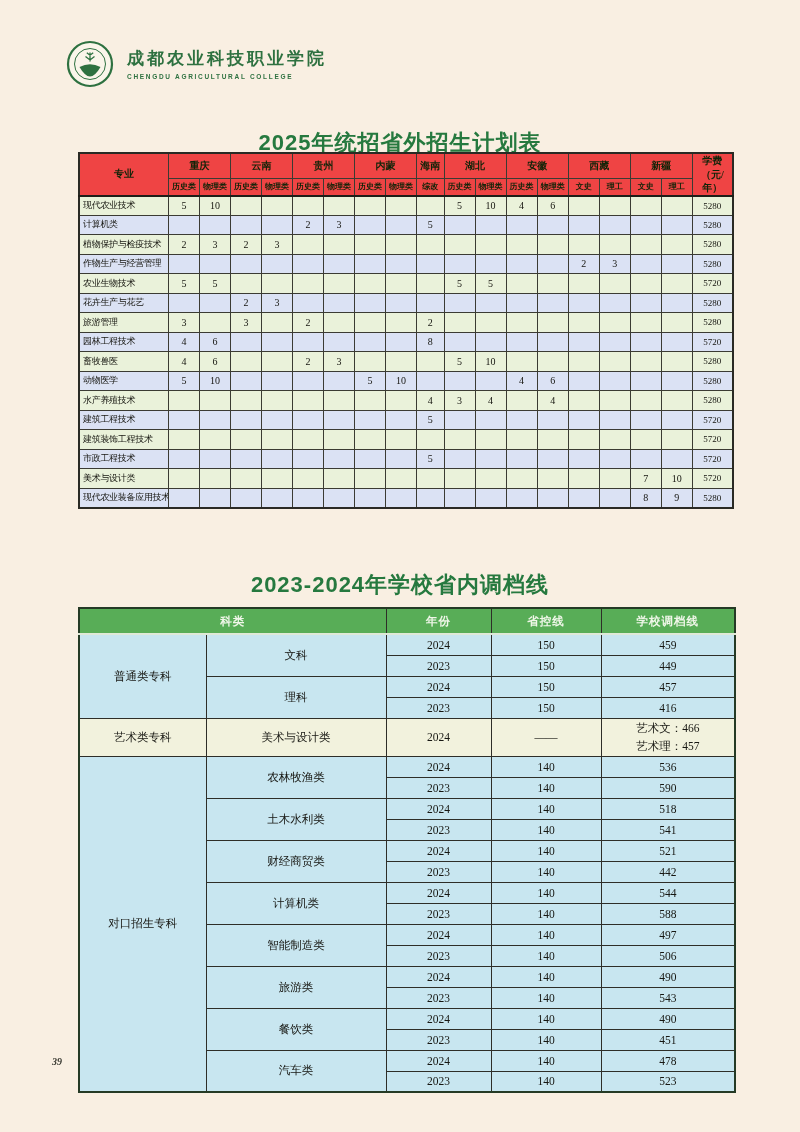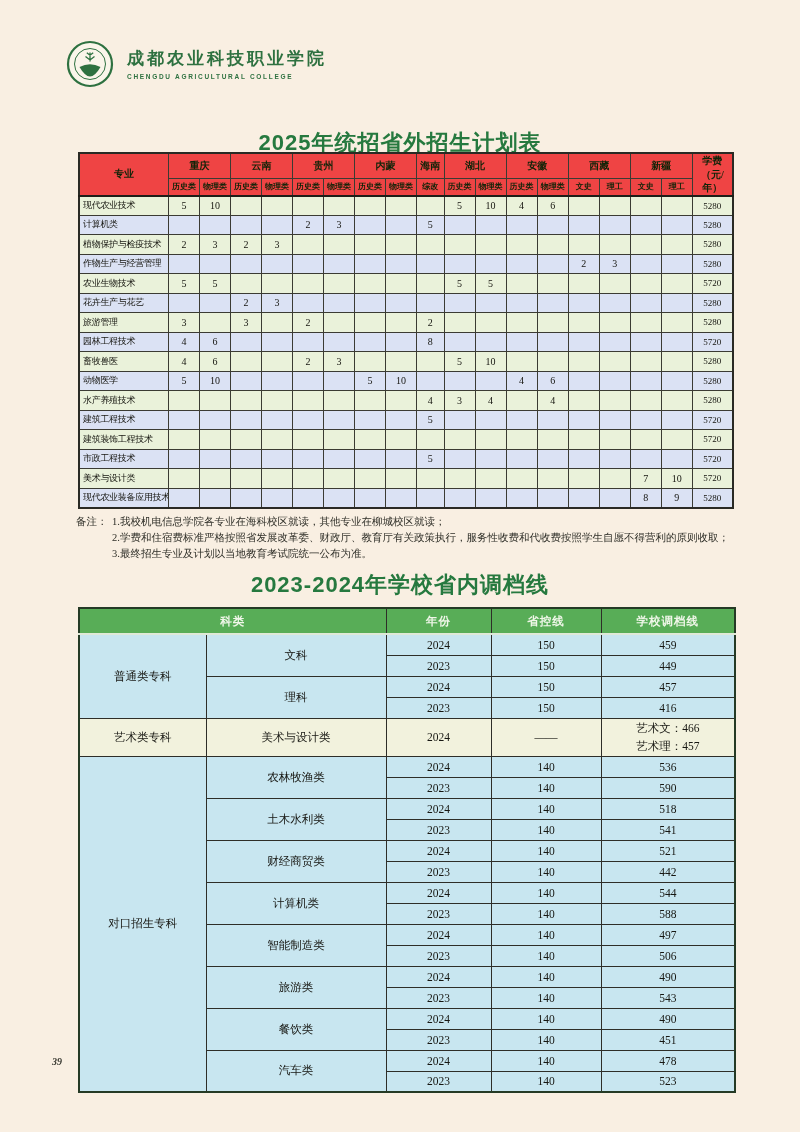--- a/index.html
+++ b/index.html
@@ -483,28 +483,20 @@
           <td></td>
           <td></td>
           <td></td>
           <td>8</td>
           <td>9</td>
           <td class="fee">5280</td>
         </tr>
       </tbody>
   </table>
 
-  <div class="notes">
-    <div class="notes-label">备注：</div>
-    <div>
-      <div class="note-line">1.我校机电信息学院各专业在海科校区就读，其他专业在柳城校区就读；</div>
-      <div class="note-line">2.学费和住宿费标准严格按照省发展改革委、财政厅、教育厅有关政策执行，服务性收费和代收费按照学生自愿不得营利的原则收取；</div>
-      <div class="note-line">3.最终招生专业及计划以当地教育考试院统一公布为准。</div>
-    </div>
-  </div>
 
   <div class="doc-title" id="title2">2023-2024年学校省内调档线</div>
 
   <table class="t2">
     <colgroup>
         <col style="width: 127px;">
         <col style="width: 180px;">
         <col style="width: 105px;">
         <col style="width: 110px;">
         <col style="width: 134px;">

